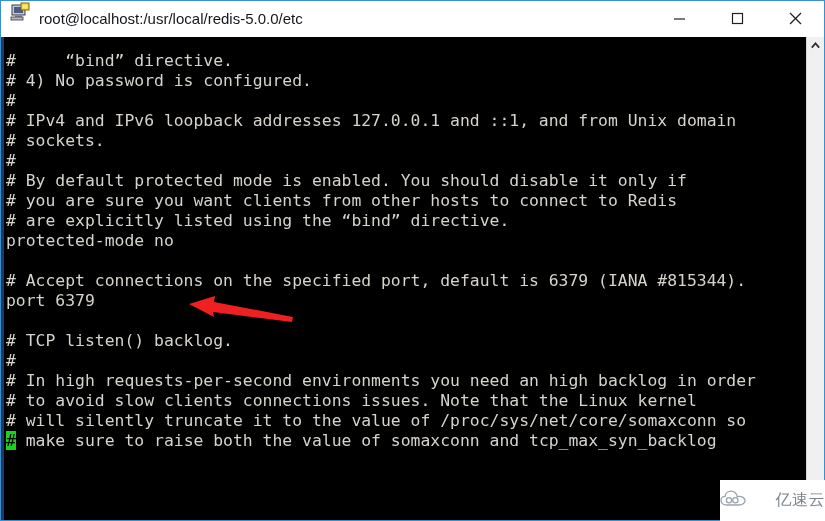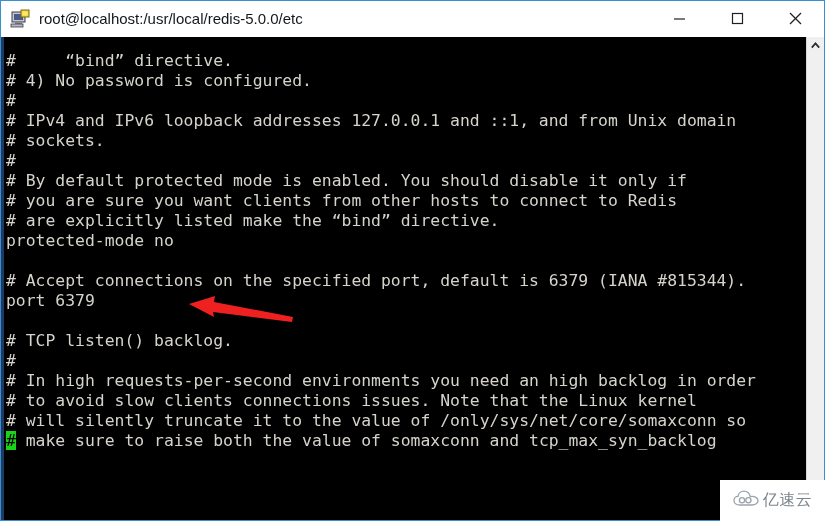--- a/index.html
+++ b/index.html
@@ -31,21 +31,20 @@
     display: flex;
     flex-direction: column;
   }
 
   
   .titlebar {
     height: 35px;
     flex: 0 0 35px;
     background: #ffffff;
     display: flex;
-    align-items: center;
     position: relative;
     border-bottom: 1px solid #ffffff;
   }
   .title-icon {
     width: 22px;
     height: 22px;
     margin-left: 8px;
     margin-right: 8px;
     flex: 0 0 22px;
     position: relative;
@@ -155,21 +154,21 @@
   }
   .wm-logo {
     position: absolute;
     right: 0;
     bottom: 0;
     width: 105px;
     height: 41px;
     background: #ffffff;
     display: flex;
     align-items: center;
-    justify-content: center;
+    justify-content: space-between;
     gap: 4px;
   }
   .wm-logo-text {
     font-family: "DejaVu Sans", sans-serif;
     font-size: 16px;
     color: #7b848c;
     letter-spacing: 0.5px;
   }
 </style>
 </head>
@@ -216,31 +215,31 @@
       <div class="terminal">
         <div id="term-lines">
             <div class="term-line">#     “bind” directive.</div>
             <div class="term-line"># 4) No password is configured.</div>
             <div class="term-line">#</div>
             <div class="term-line"># IPv4 and IPv6 loopback addresses 127.0.0.1 and ::1, and from Unix domain</div>
             <div class="term-line"># sockets.</div>
             <div class="term-line">#</div>
             <div class="term-line"># By default protected mode is enabled. You should disable it only if</div>
             <div class="term-line"># you are sure you want clients from other hosts to connect to Redis</div>
-            <div class="term-line"># are explicitly listed make the “bind” directive.</div>
+            <div class="term-line"># are explicitly listed using the “bind” directive.</div>
             <div class="term-line">protected-mode no</div>
             <div class="term-line blank"> </div>
             <div class="term-line"># Accept connections on the specified port, default is 6379 (IANA #815344).</div>
             <div class="term-line">port 6379</div>
             <div class="term-line blank"> </div>
             <div class="term-line"># TCP listen() backlog.</div>
             <div class="term-line">#</div>
             <div class="term-line"># In high requests-per-second environments you need an high backlog in order</div>
             <div class="term-line"># to avoid slow clients connections issues. Note that the Linux kernel</div>
-            <div class="term-line"># will silently truncate it to the value of /only/sys/net/core/somaxconn so</div>
+            <div class="term-line"># will silently truncate it to the value of /proc/sys/net/core/somaxconn so</div>
             <div class="term-line"><span class="cursor-cell">#</span><span> make sure to raise both the value of somaxconn and tcp_max_syn_backlog</span></div>
           </div>
 
         <div class="red-arrow">
           <svg width="105" height="30" viewBox="0 0 105 30">
             <polygon points="0,9 26,1 25,7 104,22 103,27 24,17 25,22" fill="#ee2020"></polygon>
           </svg>
         </div>
 
       </div>

